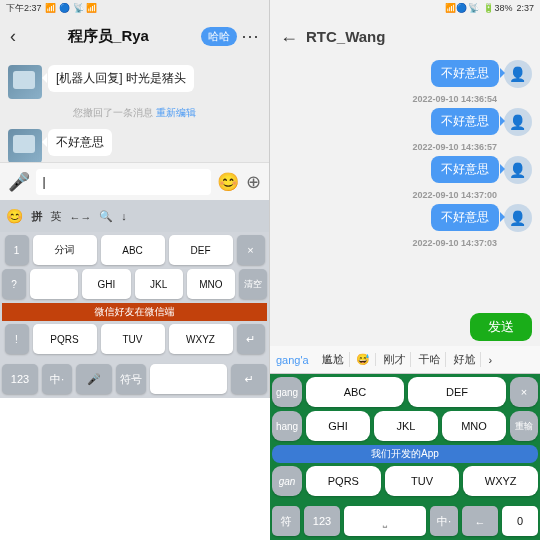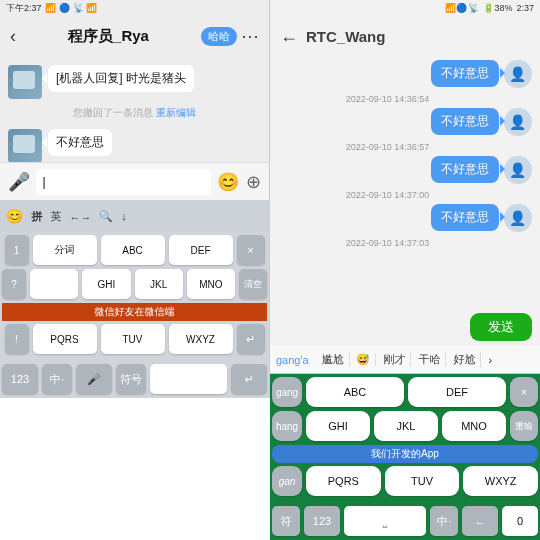--- a/index.html
+++ b/index.html
@@ -270,23 +270,24 @@
       border-radius: 50%;
       display: flex;
       align-items: center;
       justify-content: center;
       font-size: 14px;
       flex-shrink: 0;
     }
     .timestamp {
       font-size: 9px;
       color: #999;
-      text-align: center;
+      text-align: right;
       margin-top: 2px;
       padding-right: 35px;
+      font-weight: bold;
     }
     .send-area {
       padding: 5px 8px;
       display: flex;
       justify-content: flex-end;
     }
     .send-btn {
       background: #1aad19;
       color: #fff;
       border: none;

